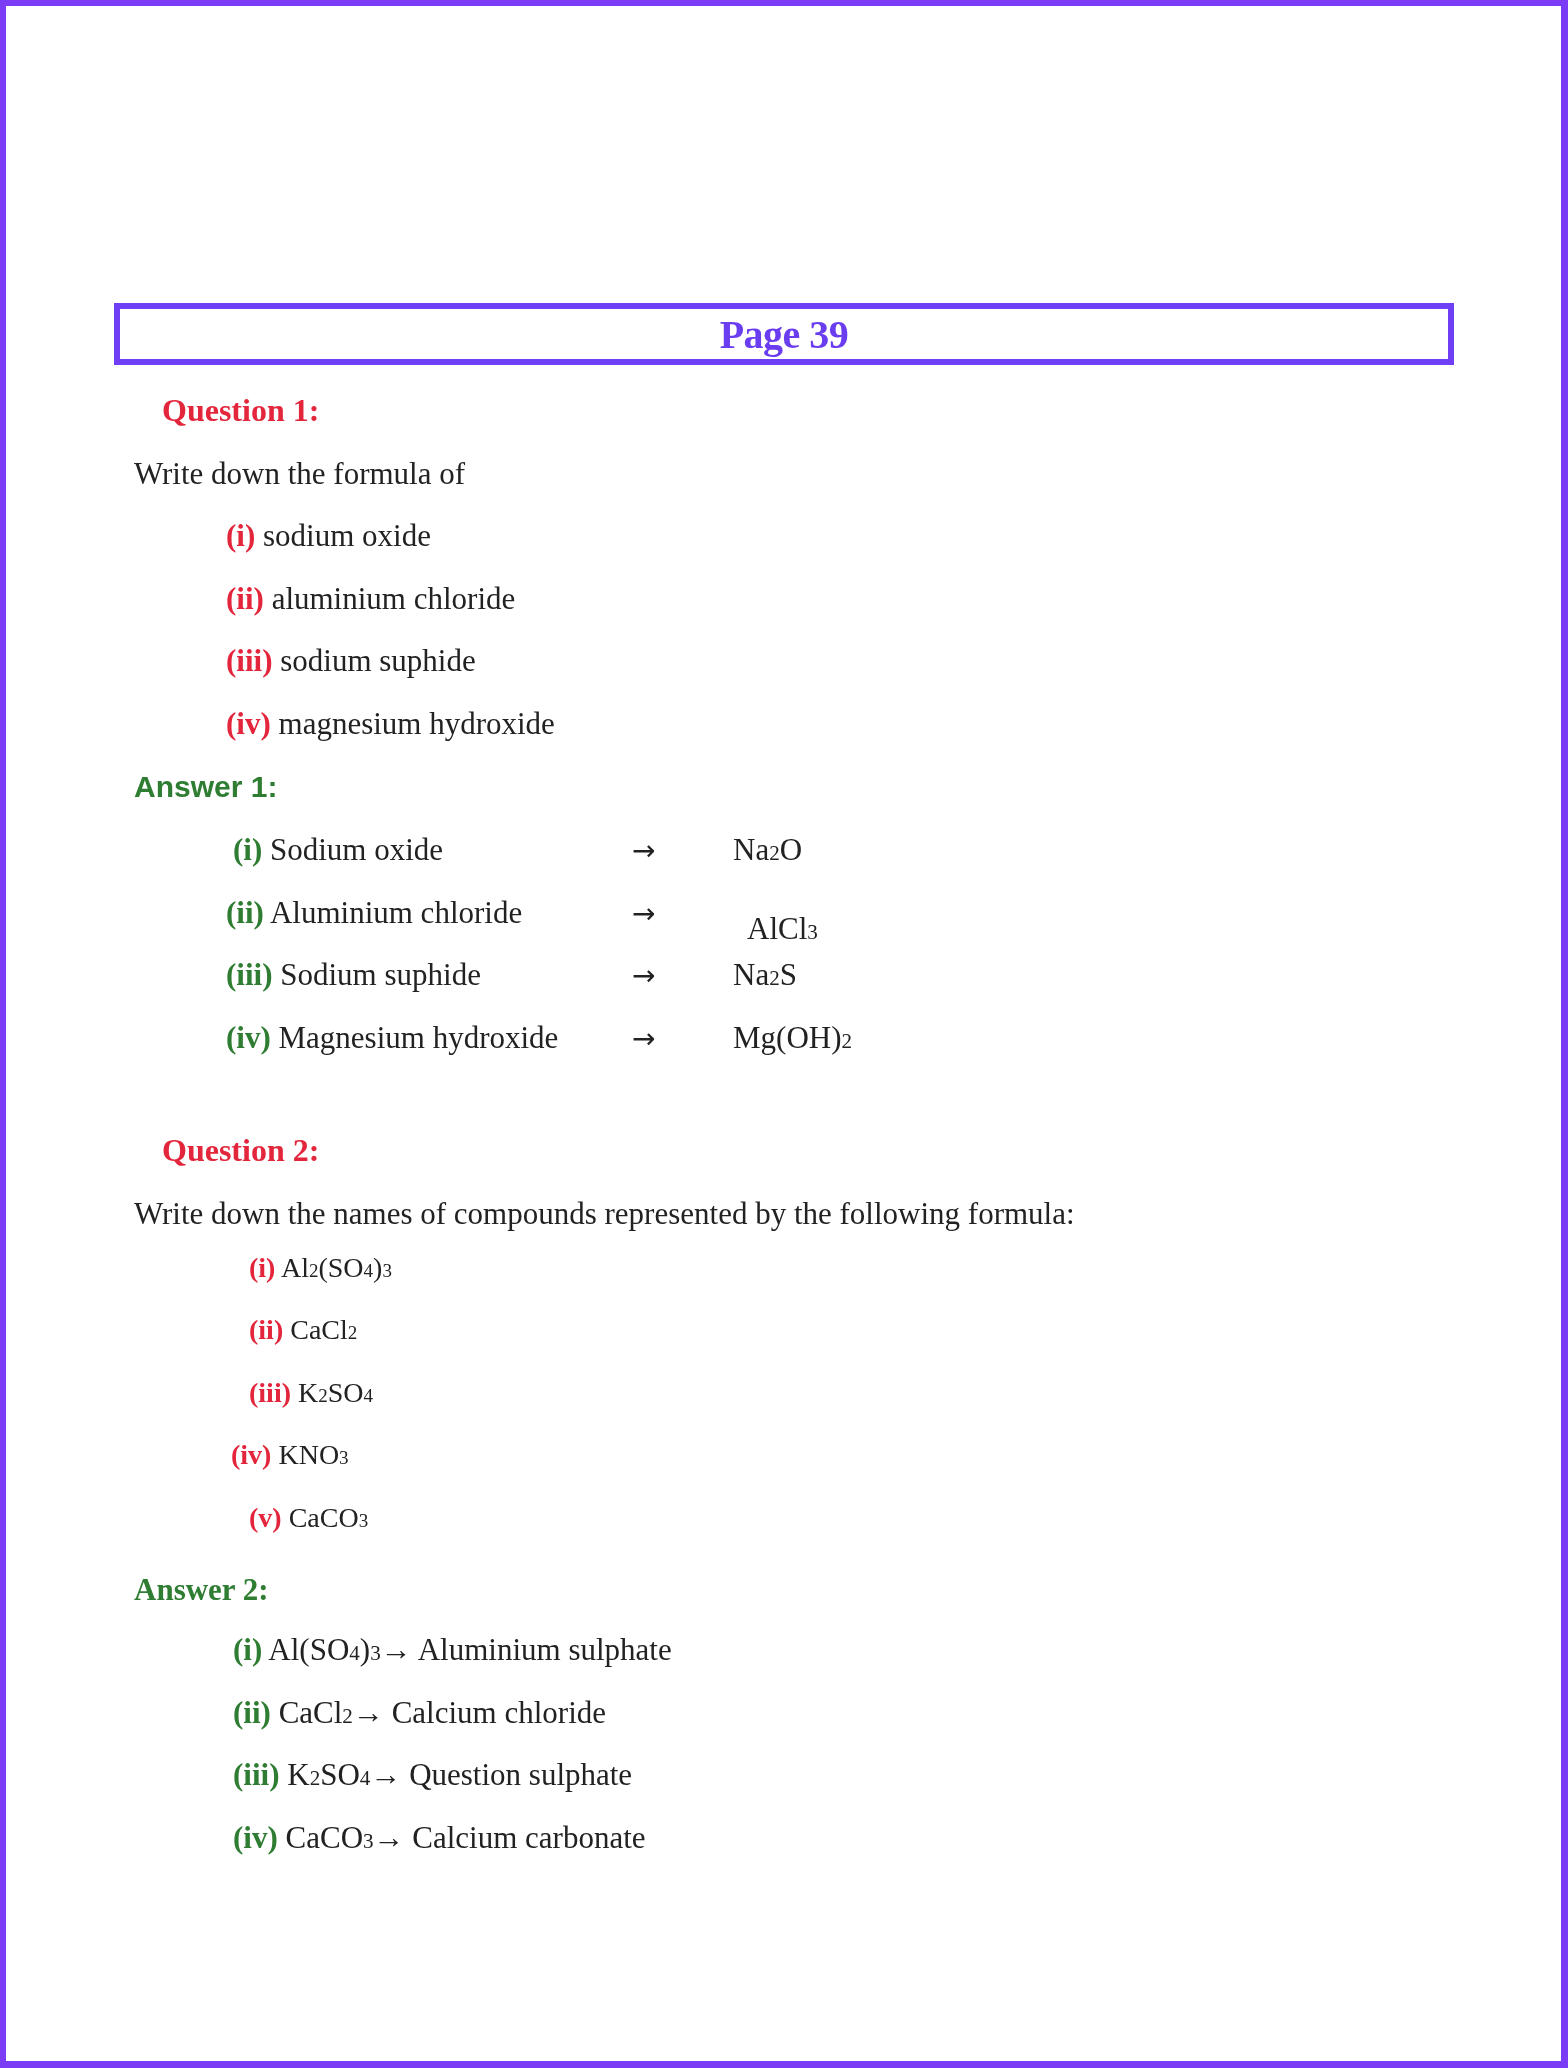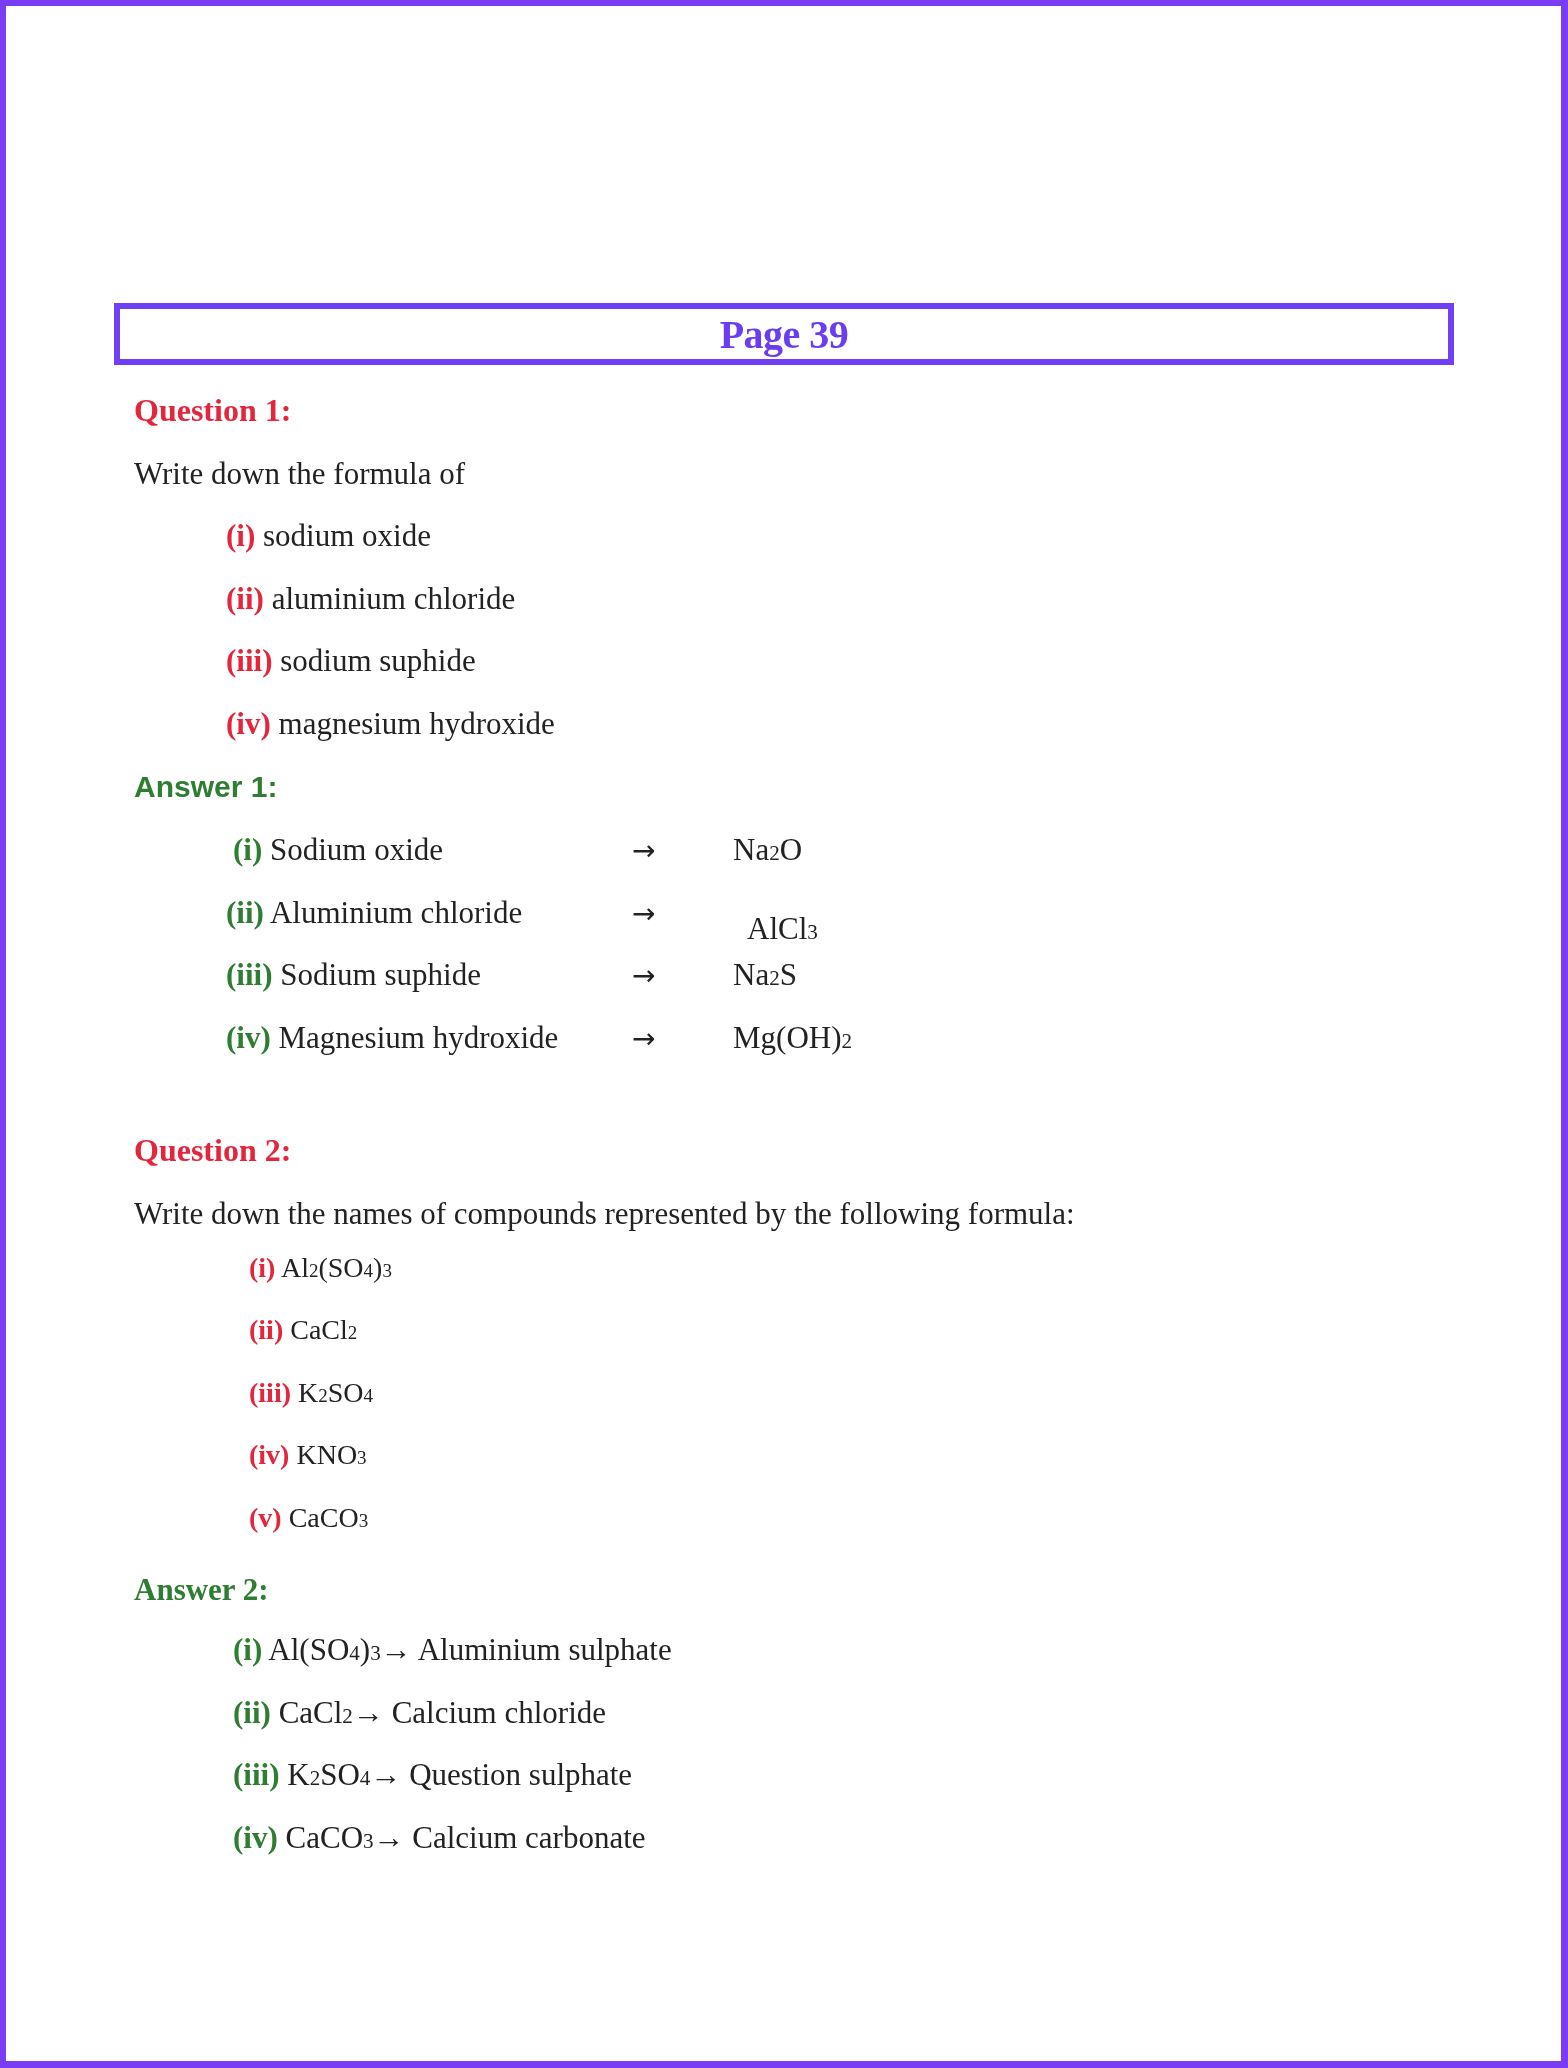--- a/index.html
+++ b/index.html
@@ -15,21 +15,21 @@
   }
   .page-banner {
     position: absolute; left: 114px; top: 303px; width: 1340px; height: 62px;
     box-sizing: border-box; border: 6px solid #6f3ff5;
     display: flex; align-items: center; justify-content: center;
   }
   .page-banner span {
     font-weight: bold; font-size: 40px; color: #6a3ef0; letter-spacing: -0.5px;
   }
   .abs { position: absolute; white-space: nowrap; }
-  .q-head { font-weight: bold; font-size: 32px; color: #e3263c; }
+  .q-head { font-weight: bold; font-size: 32px; color: #e3263c; margin-left: 28px; }
   .a-head-sans { font-family: "Liberation Sans", "DejaVu Sans", sans-serif; font-weight: bold; font-size: 30px; color: #2e7d32; }
   .a-head-serif { font-weight: bold; font-size: 31px; color: #2e7d32; }
   .body-text { font-size: 31px; color: #222; }
   .big-text { font-size: 28px; color: #222; }
   .num-red { color: #e3263c; font-weight: bold; }
   .num-green { color: #2e7d32; font-weight: bold; }
   .arrow { font-family: "DejaVu Sans", sans-serif; font-size: 28px; color: #222; }
   .sub { font-size: 0.68em; }
 </style>
 </head>
@@ -78,21 +78,21 @@
     <div class="abs body-text" style="left: 733px; top: 1020px;"><span><span>Mg(OH)</span><span class="sub">2</span></span></div>
   </div>
 
 <div class="abs q-head" style="left:134px; top:1132px;font-family:Liberation Serif, serif;">Question 2:</div>
 <div class="abs body-text" style="left:134px; top:1196px;">Write down the names of compounds represented by the following formula:</div>
 
 <div id="q2-items">
     <div class="abs big-text" style="left: 249px; top: 1252px;"><span class="num-red">(i)</span> <span><span>Al</span><span class="sub">2</span><span>(SO</span><span class="sub">4</span><span>)</span><span class="sub">3</span></span></div>
     <div class="abs big-text" style="left: 249px; top: 1314px;"><span class="num-red">(ii)</span> <span><span>CaCl</span><span class="sub">2</span></span></div>
     <div class="abs big-text" style="left: 249px; top: 1377px;"><span class="num-red">(iii)</span> <span><span>K</span><span class="sub">2</span><span>SO</span><span class="sub">4</span></span></div>
-    <div class="abs big-text" style="left: 249px; top: 1439px;"><span class="num-red">(iv)</span> <span><span>KNO</span><span class="sub">3</span></span></div>
+    <div class="abs big-text" style="left: 231px; top: 1439px;"><span class="num-red">(iv)</span> <span><span>KNO</span><span class="sub">3</span></span></div>
     <div class="abs big-text" style="left: 249px; top: 1502px;"><span class="num-red">(v)</span> <span><span>CaCO</span><span class="sub">3</span></span></div>
   </div>
 
 <div class="abs a-head-serif" style="left:134px; top:1572px;">Answer 2:</div>
 
 <div id="a2-rows">
     <div class="abs body-text" style="left: 233px; top: 1632px;"><span class="num-green">(i)</span> <span><span>Al(SO</span><span class="sub">4</span><span>)</span><span class="sub">3</span></span><span>→</span> <span>Aluminium sulphate</span></div>
     <div class="abs body-text" style="left: 233px; top: 1695px;"><span class="num-green">(ii)</span> <span><span>CaCl</span><span class="sub">2</span></span><span>→</span> <span>Calcium chloride</span></div>
     <div class="abs body-text" style="left: 233px; top: 1757px;"><span class="num-green">(iii)</span> <span><span>K</span><span class="sub">2</span><span>SO</span><span class="sub">4</span></span><span>→</span> <span>Question sulphate</span></div>
     <div class="abs body-text" style="left: 233px; top: 1820px;"><span class="num-green">(iv)</span> <span><span>CaCO</span><span class="sub">3</span></span><span>→</span> <span>Calcium carbonate</span></div>

